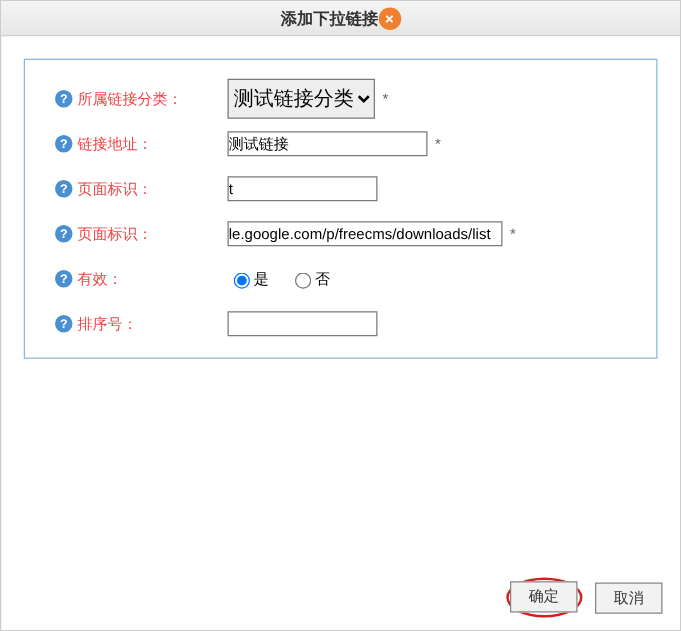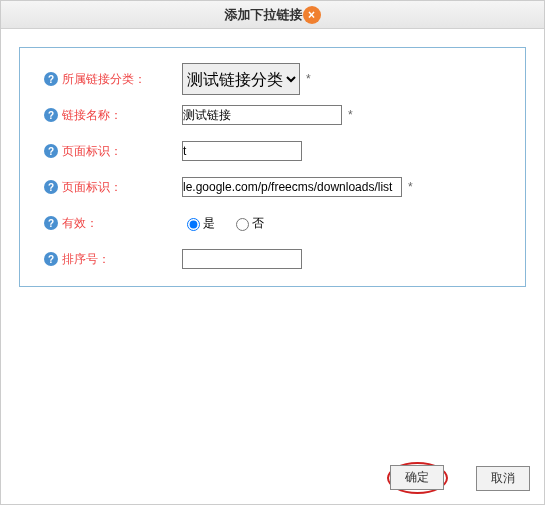--- a/index.html
+++ b/index.html
@@ -91,21 +91,21 @@
   }
   .field-text.wide { width: 220px; }
   .req { color: #666; margin-left: 6px; }
   .radio-group { display: flex; align-items: center; gap: 4px; }
   .radio-group label { display: inline-flex; align-items: center; margin-right: 12px; }
   .footer {
     position: absolute;
     bottom: 10px;
     right: 14px;
     display: flex;
-    gap: 28px;
+    gap: 10px;
     align-items: center;
   }
   .btn {
     border: 1px solid #888;
     background: #f2f2f2;
     padding: 3px 14px;
     font-size: 12px;
     cursor: pointer;
     color: #333;
   }
@@ -131,21 +131,21 @@
       <span class="help-icon">?</span>
       <span class="label">所属链接分类：</span>
       <select class="field-sel">
         <option>测试链接分类</option>
       </select>
       <span class="req">*</span>
     </div>
 
     <div class="form-row">
       <span class="help-icon">?</span>
-      <span class="label">链接名称：</span>
+      <span class="label">链接地址：</span>
       <input type="text" class="field-text" value="测试链接" style="">
       <span class="req">*</span>
     </div>
 
     <div class="form-row">
       <span class="help-icon">?</span>
       <span class="label">页面标识：</span>
       <input type="text" class="field-text" style="width: 120px;" value="t">
     </div>
 

